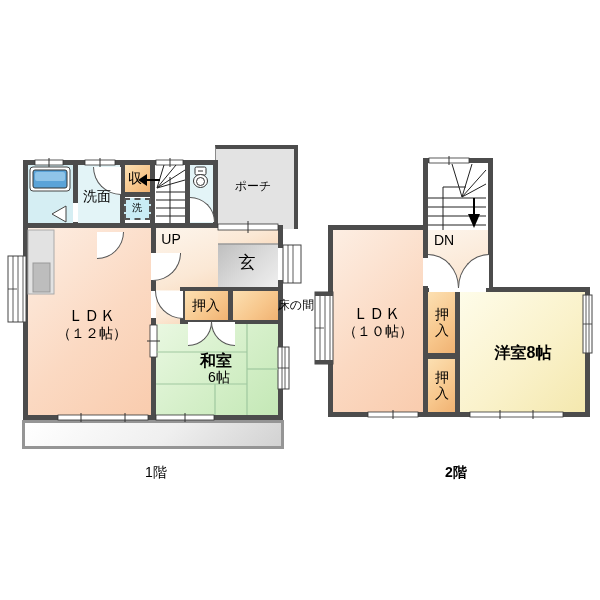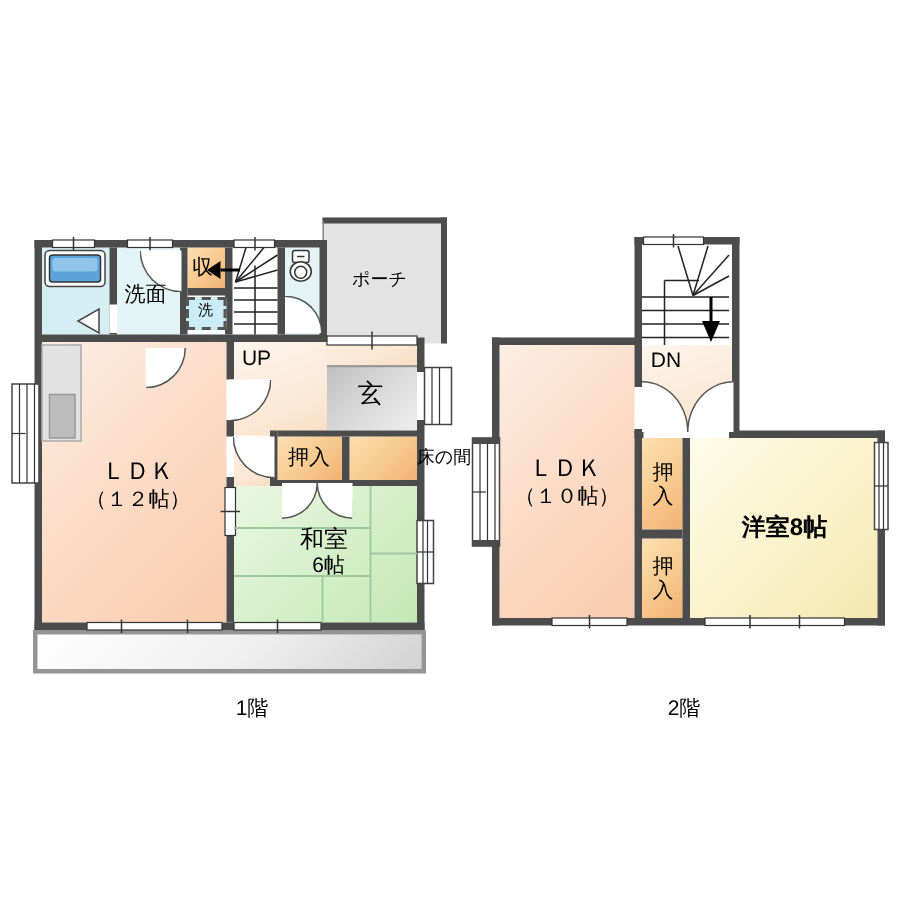--- a/index.html
+++ b/index.html
@@ -245,25 +245,25 @@
   <div class="lbl s14" style="left:97px;top:196px;">洗面</div>
   <div class="lbl s14" style="left:135px;top:178px;">収</div>
   <div class="lbl s10" style="left:137px;top:208px;">洗</div>
   <div class="lbl s14 bold" style="left:171px;top:239px;">UP</div>
   <div class="lbl s12" style="left:253px;top:186px;">ポーチ</div>
   <div class="lbl s17" style="left:247px;top:263px;">玄</div>
   <div class="lbl s16" style="left:92px;top:316px;">ＬＤＫ</div>
   <div class="lbl s14" style="left:92px;top:333px;text-align:center;">（１２帖）</div>
   <div class="lbl s14" style="left:206px;top:305px;">押入</div>
   <div class="lbl s12" style="left:256px;top:305px;margin-left:40px;">床の間</div>
-  <div class="lbl s16" style="left:216px;top:361px;">和室</div>
+  <div class="lbl s16" style="left:216px;top:361px;font-weight:bold;">和室</div>
   <div class="lbl s14" style="left:219px;top:377px;">6帖</div>
-  <div class="lbl s14" style="left:168px;top:472px;">1階</div>
+  <div class="lbl s14" style="left:156px;top:472px;">1階</div>
 
   <div class="lbl s14 bold" style="left:444px;top:240px;">DN</div>
   <div class="lbl s16" style="left:377px;top:314px;">ＬＤＫ</div>
   <div class="lbl s14" style="left:378px;top:331px;">（１０帖）</div>
   <div class="lbl vert" style="left:442px;top:322px;">押入</div>
   <div class="lbl vert" style="left:442px;top:385px;">押入</div>
   <div class="lbl s16" style="left:523px;top:353px;font-weight:bold;">洋室8帖</div>
-  <div class="lbl s14" style="left:456px;top:472px;">2階</div>
+  <div class="lbl s14" style="left:456px;top:472px;font-weight:bold;">2階</div>
 
 </div>
 
 </body></html>

